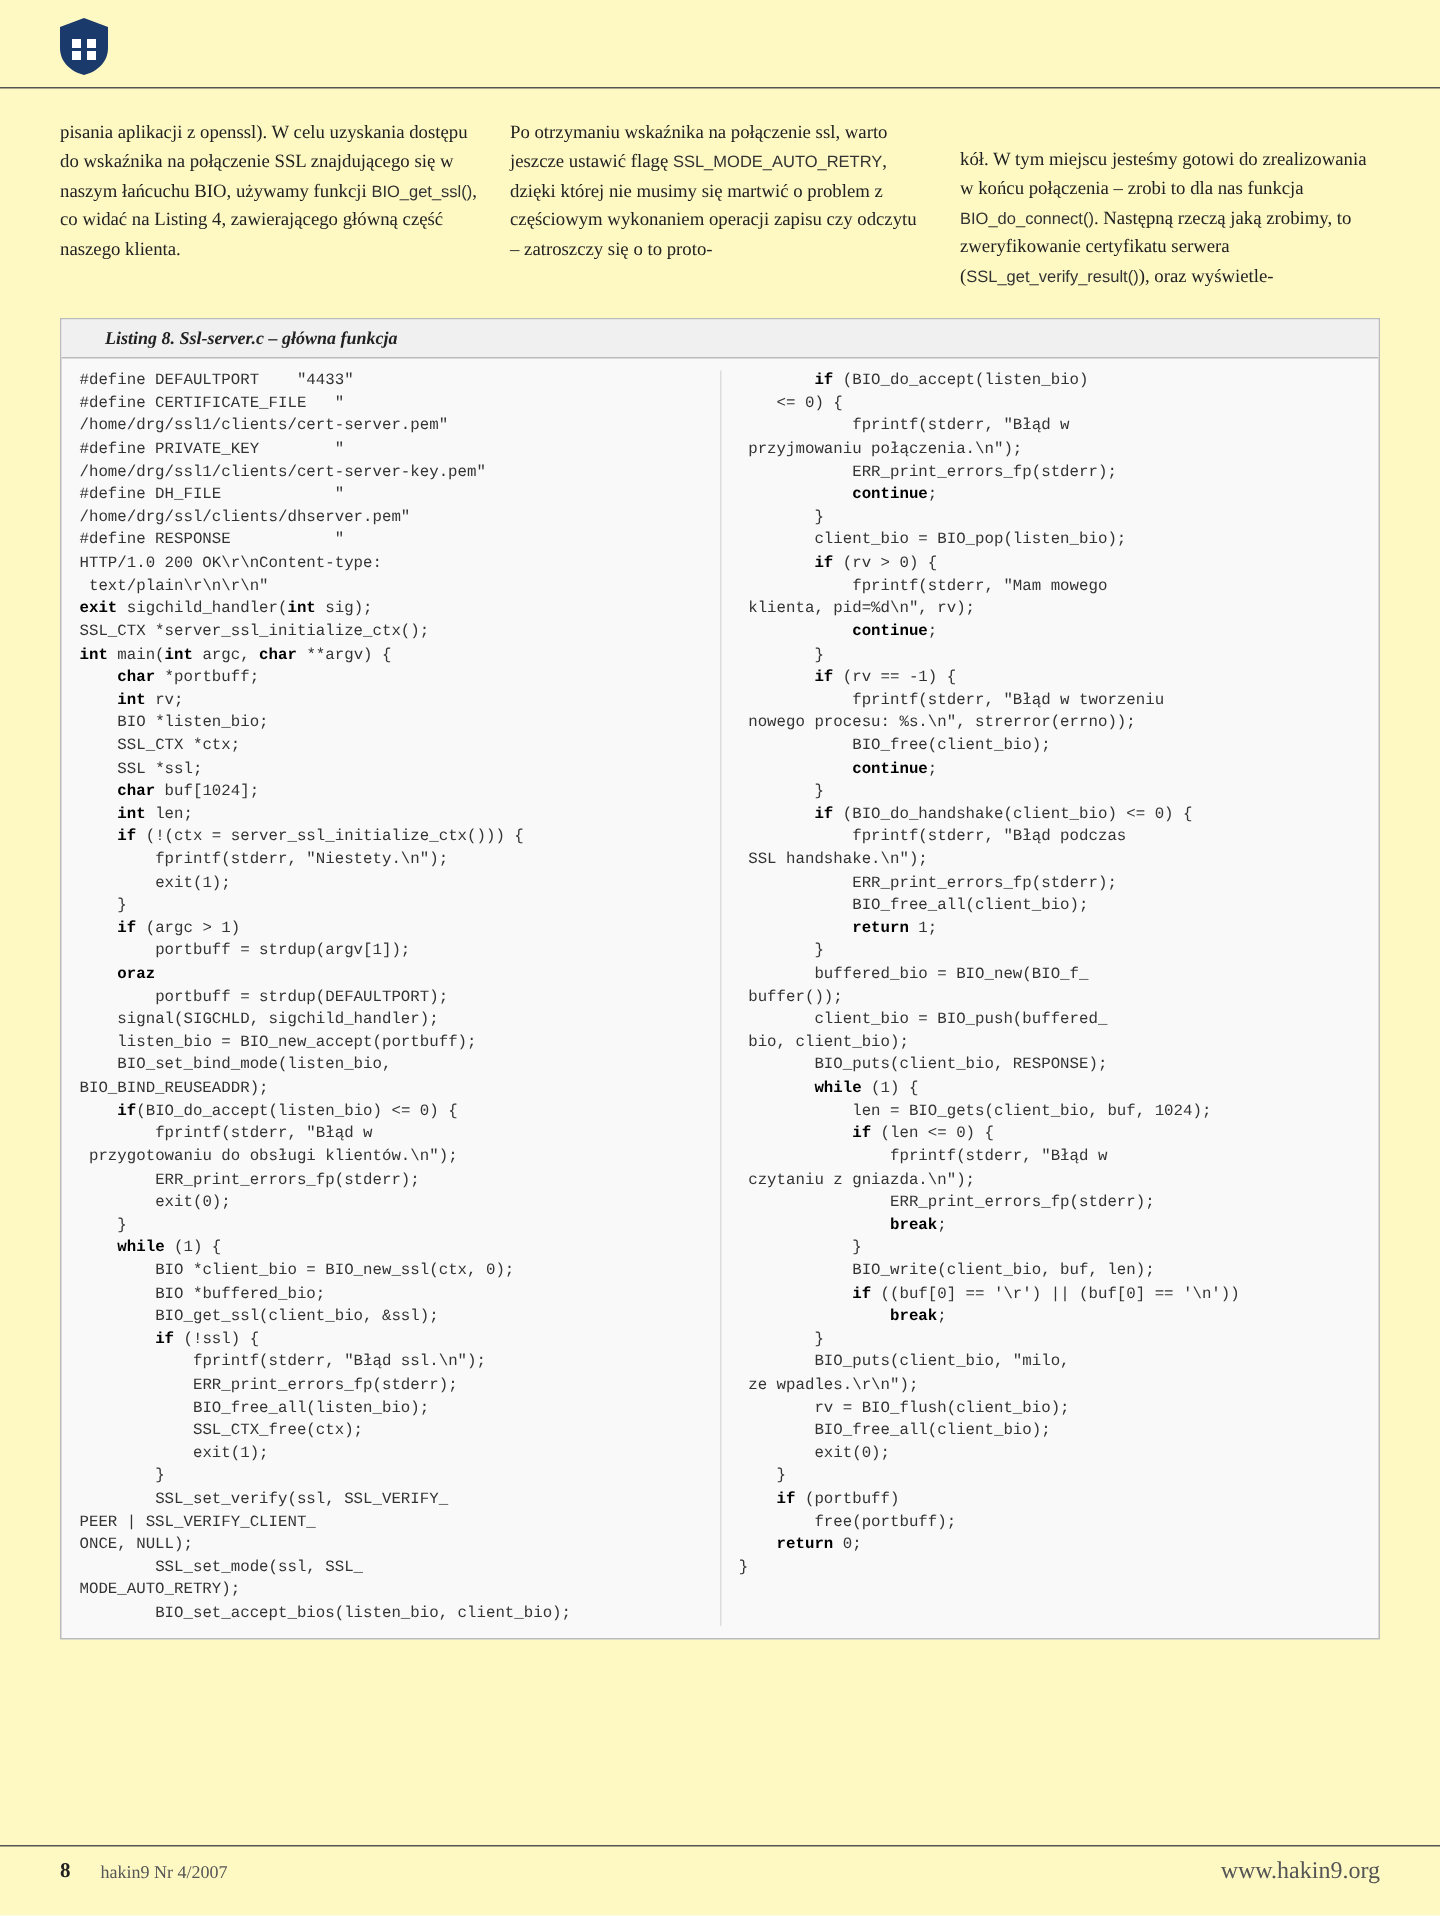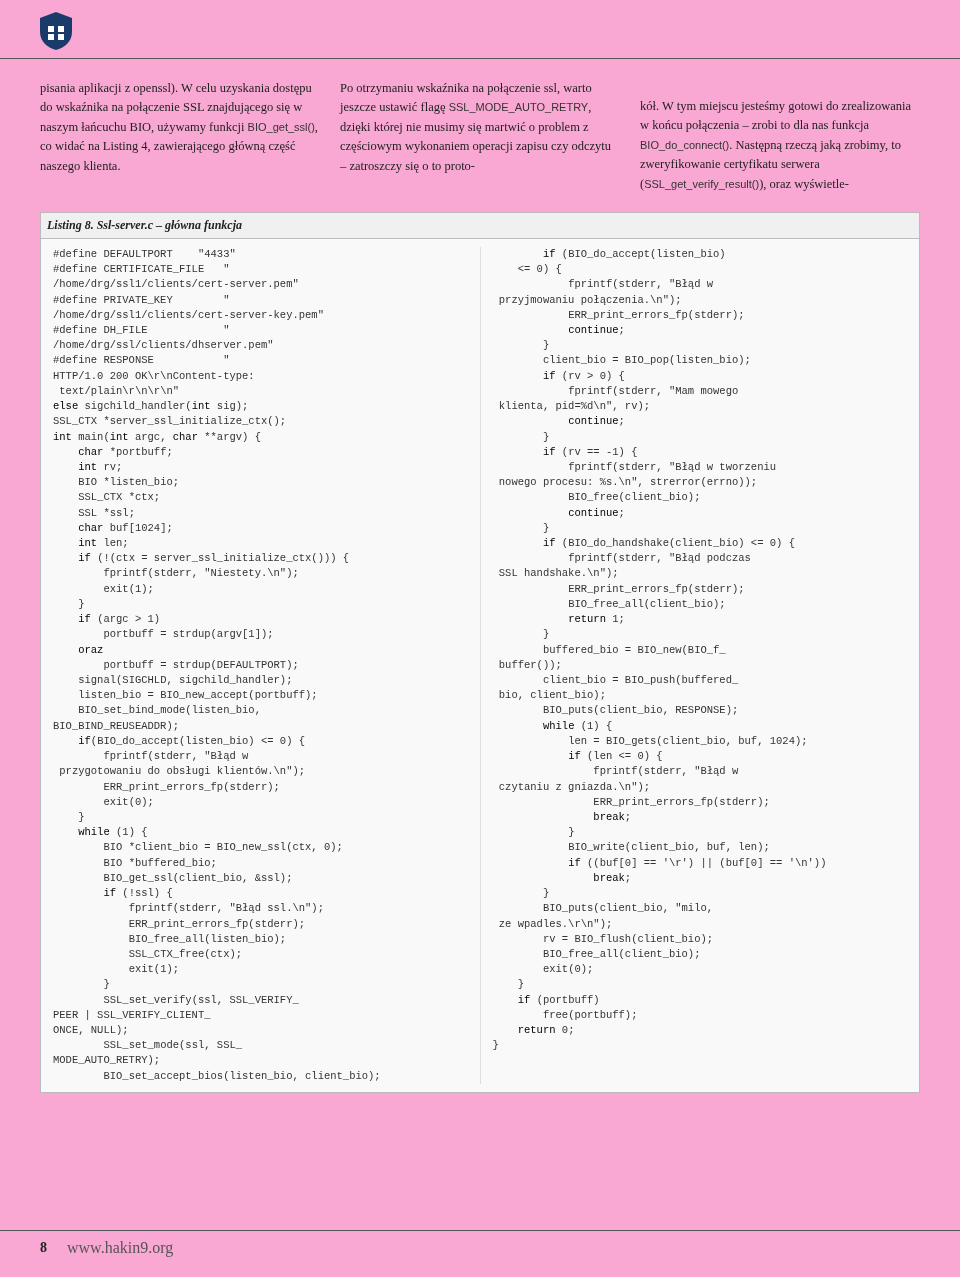--- a/index.html
+++ b/index.html
@@ -9,21 +9,21 @@
       background: #fff;
       font-family: 'Times New Roman', Times, serif;
       font-size: 13px;
       color: #222;
       position: relative;
     }
 
     .page-container {
       width: 960px;
       min-height: 1277px;
-      background: #f9a8d4;
+      background: #fef9c3;
       padding: 0;
       position: relative;
     }
 
     
     .header-bar {
       display: flex;
       align-items: center;
       padding: 12px 40px 8px 40px;
       border-bottom: 1px solid #555;
@@ -74,21 +74,21 @@
     
     .listing-box {
       border: 1px solid #bbb;
       margin: 18px 40px 20px 40px;
       background: #f9f9f9;
     }
 
     .listing-title {
       background: #f0f0f0;
       border-bottom: 1px solid #bbb;
-      padding: 5px 6px;
+      padding: 5px 29px;
       font-size: 12px;
       font-weight: bold;
       font-style: italic;
       color: #222;
     }
 
     .listing-content {
       display: flex;
       padding: 8px 0;
     }
@@ -145,21 +145,21 @@
 
     pre {
       white-space: pre-wrap;
       font-family: 'Courier New', Courier, monospace;
       font-size: 10.5px;
       line-height: 1.45;
       color: #333;
       margin: 0;
     }
 
-    .kw { font-weight: normal; color: #000; }
+    .kw { font-weight: bold; color: #000; }
   </style>
 </head>
 <body>
 
 <div class="page-container">
 
   <div class="header-bar">
     <svg class="logo-shield" viewBox="0 0 32 38" xmlns="http://www.w3.org/2000/svg">
       <path d="M16 0 L32 6 L32 20 C32 30 24 36 16 38 C8 36 0 30 0 20 L0 6 Z" fill="#1a3a6b"></path>
       <path d="M8 14 L14 14 L14 20 L8 20 Z" fill="white"></path>
@@ -194,21 +194,21 @@
         <pre>#define DEFAULTPORT    "4433"
 #define CERTIFICATE_FILE   "
 /home/drg/ssl1/clients/cert-server.pem"
 #define PRIVATE_KEY        "
 /home/drg/ssl1/clients/cert-server-key.pem"
 #define DH_FILE            "
 /home/drg/ssl/clients/dhserver.pem"
 #define RESPONSE           "
 HTTP/1.0 200 OK\r\nContent-type:
  text/plain\r\n\r\n"
-<span class="kw">else</span> sigchild_handler(<span class="kw">int</span> sig);
+<span class="kw">exit</span> sigchild_handler(<span class="kw">int</span> sig);
 SSL_CTX *server_ssl_initialize_ctx();
 <span class="kw">int</span> main(<span class="kw">int</span> argc, <span class="kw">char</span> **argv) {
     <span class="kw">char</span> *portbuff;
     <span class="kw">int</span> rv;
     BIO *listen_bio;
     SSL_CTX *ctx;
     SSL *ssl;
     <span class="kw">char</span> buf[1024];
     <span class="kw">int</span> len;
     <span class="kw">if</span> (!(ctx = server_ssl_initialize_ctx())) {
@@ -300,16 +300,17 @@
     <span class="kw">if</span> (portbuff)
         free(portbuff);
     <span class="kw">return</span> 0;
 }</pre>
       </div>
     </div>
   </div>
 
   <div class="footer">
     <span class="footer-page-num">8</span>
+    <span class="footer-title">hakin9 Nr 4/2007</span>
     <span class="footer-website">www.hakin9.org</span>
   </div>
 
 </div>
 
 </body></html>

